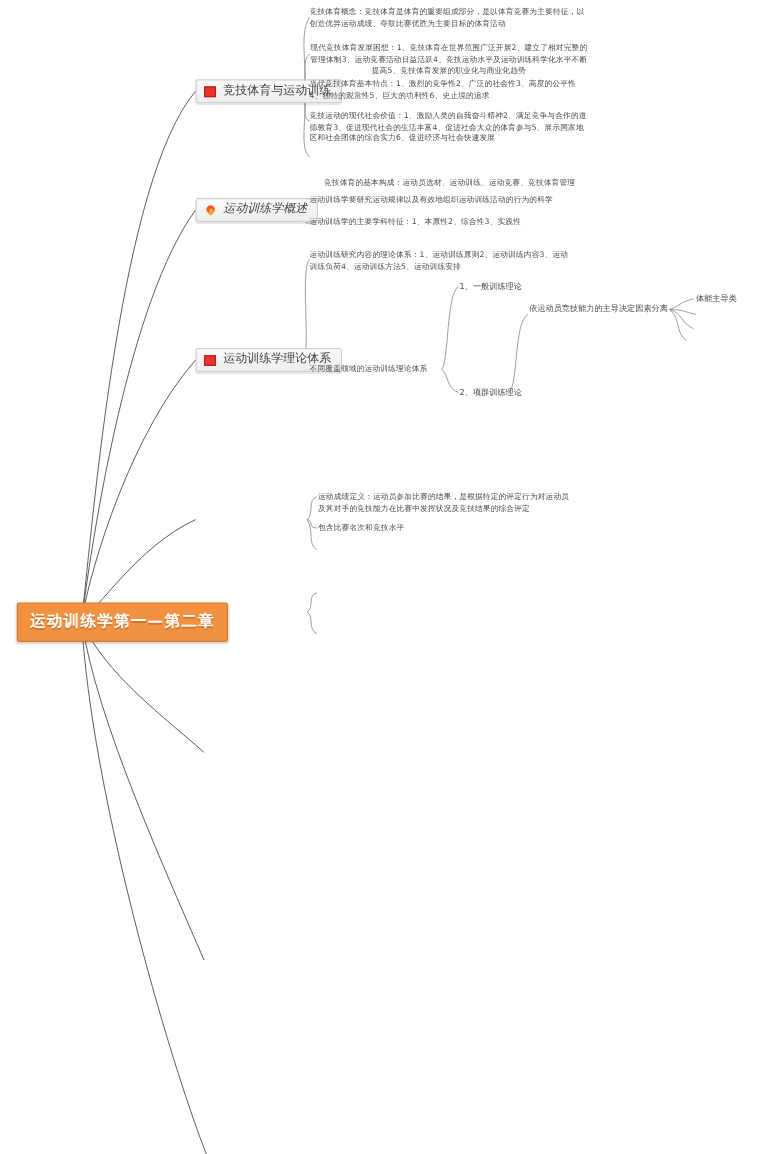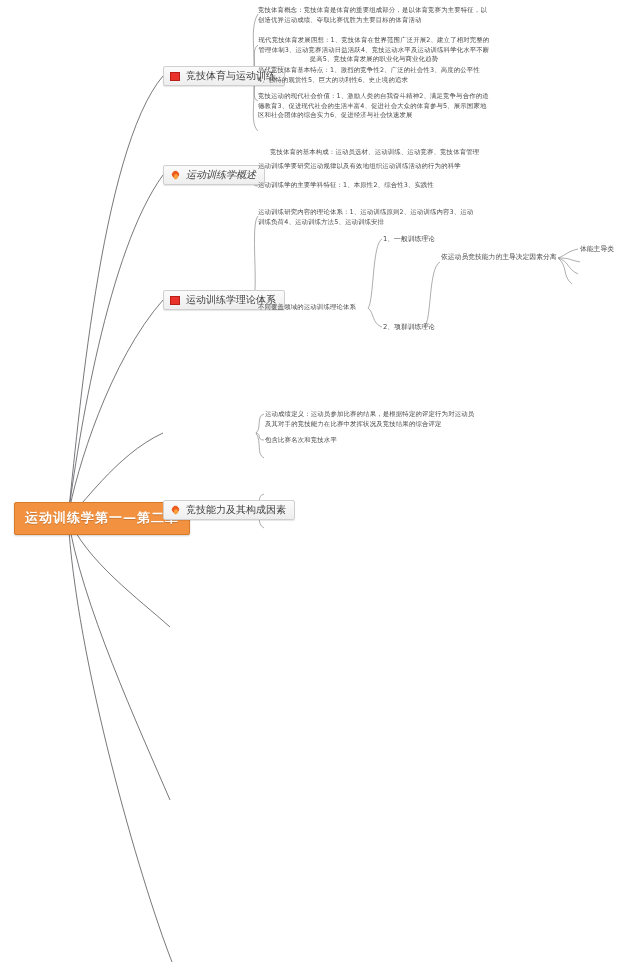--- a/index.html
+++ b/index.html
@@ -216,19 +216,15 @@
 
   <div class="leaf-sm" style="left:383px; top:234px;">1、一般训练理论</div>
   <div class="leaf-sm" style="left:383px; top:322px;">2、项群训练理论</div>
   <div class="leaf-sm" style="left:441px; top:252px;">依运动员竞技能力的主导决定因素分离</div>
   <div class="leaf-sm" style="left:580px; top:244px;">体能主导类</div>
 
 
   <div class="leaf w210" style="left:265px; top:410px;">运动成绩定义：运动员参加比赛的结果，是根据特定的评定行为对运动员及其对手的竞技能力在比赛中发挥状况及竞技结果的综合评定</div>
   <div class="leaf nowrap" style="left:265px; top:436px;">包含比赛名次和竞技水平</div>
 
-  <div class="node branch-node" style="left:163px; top:500px;">
-    <span class="bicon icon-flame"></span>
-    <span class="branch-label">竞技能力及其构成因素</span>
-  </div>
 
 
 </div>
 
 </body></html>

